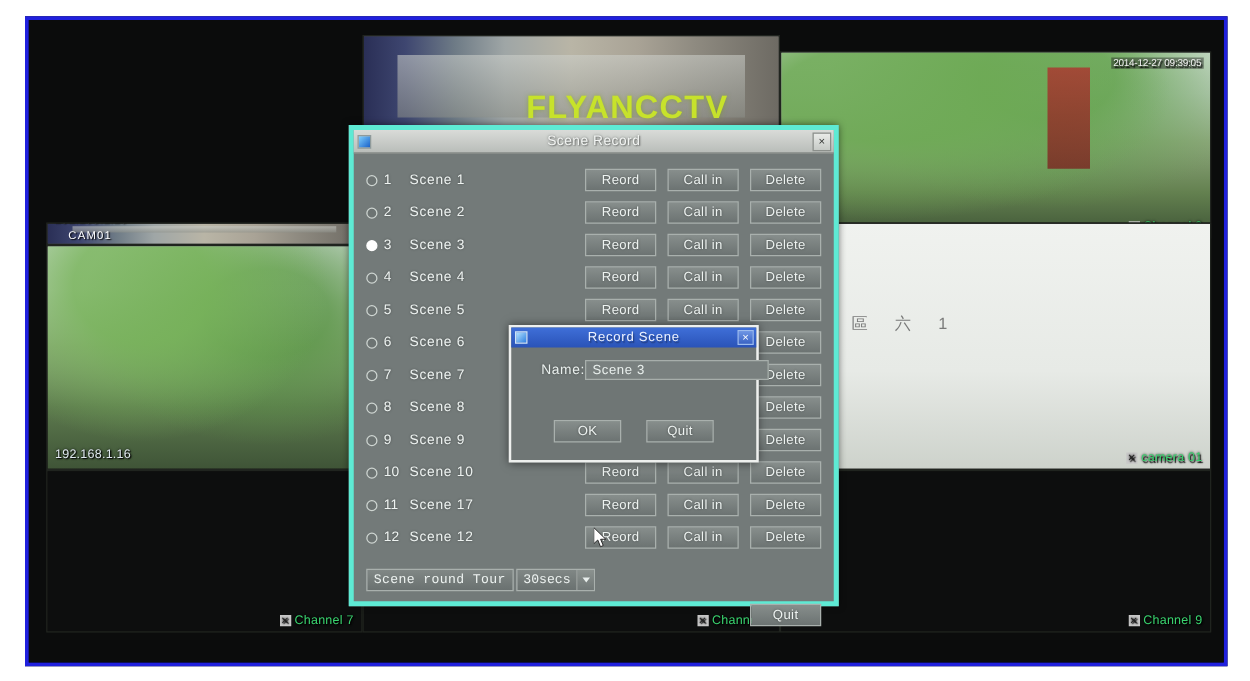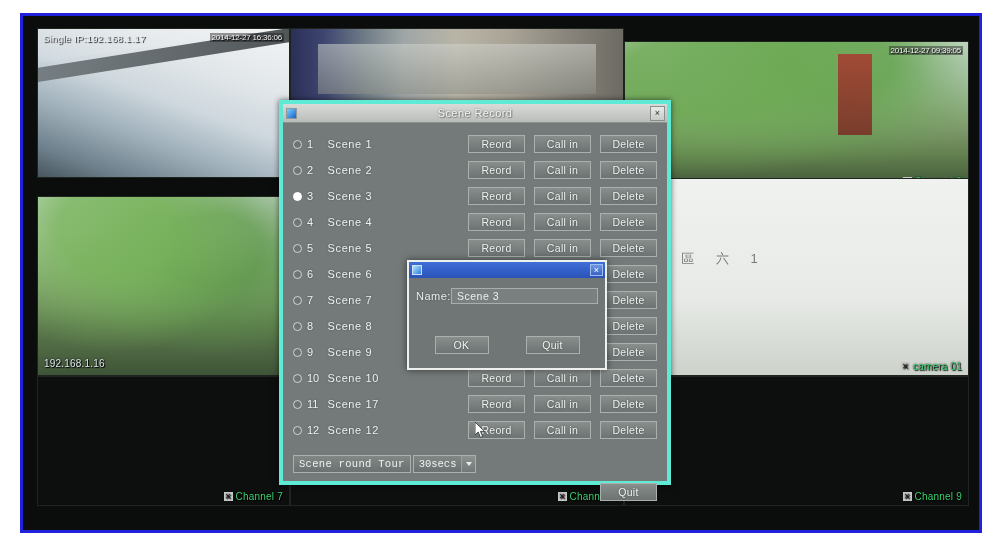--- a/index.html
+++ b/index.html
@@ -287,21 +287,21 @@
     text-shadow: 1px 1px 1px rgba(0,0,0,.35);
   }
   #record-scene .titlebar .closebtn {
     margin-left:auto; margin-right:2px;
     width: 13px; height: 12px;
     background: linear-gradient(180deg,#6e95e4,#3a63c4);
     border: 1px solid #9dbcee;
     color: #fff; font-size: 9px; line-height: 10px; text-align:center;
     cursor: pointer;
   }
-  #record-scene .rs-body { padding: 10px 7px; }
+  #record-scene .rs-body { padding: 10px 24px; }
   .field-row { display:flex; align-items:center; }
   .field-label {
     font-size: 11px; color:#e9efed; letter-spacing:.5px; width:48px;
     text-shadow: 0 0 2px rgba(0,0,0,.4);
   }
   .field-input {
     flex: 1;
     height: 16px;
     background: #79807f;
     border: 1px solid #a7aeab;
@@ -338,39 +338,41 @@
     text-shadow: 0 0 4px rgba(120,160,0,.5);
     z-index: 5;
   }
 </style>
 </head>
 <body>
 
 <div id="photo-frame" style="border-color: rgb(32, 32, 221);">
   <div id="dvr-screen">
 
-    <div class="tile" style="left:14px; top:12px; width:253px; height:150px;">
-      <div class="img-ceiling"></div>
-      <div class="ovl-tl">Single IP:192.168.1.17</div>
-      <div class="ovl-ts">2014-12-27 16:36:06</div>
-    </div>
 
     <div class="tile" style="left:267px; top:12px; width:334px; height:150px;">
       <div class="img-lobby"></div>
     </div>
 
     <div class="tile" style="left:601px; top:12px; width:345px; height:150px;margin-top:13px;">
       <div class="img-palm2"></div>
       <div class="ovl-ts">2014-12-27 09:39:05</div>
       <div class="label">
         <span class="xbox">✕</span>
         <span>Channel 3</span>
       </div>
     </div>
 
+    <div class="tile" style="left:14px; top:162px; width:253px; height:18px;">
+      <div class="img-lobby"></div>
+      <div class="ovl-mid" style="bottom:1px;">
+        <span>192.168.1.16</span>
+        <span class="cam">CAM01</span>
+      </div>
+    </div>
 
     <div class="tile" style="left:14px; top:180px; width:253px; height:180px;">
       <div class="img-palm"></div>
       <div class="label" style="bottom:6px; left:6px; right:auto; color:#dfe8ee;">
         <span>192.168.1.16</span>
       </div>
     </div>
 
     <div class="tile" style="left:267px; top:162px; width:334px; height:198px;">
       <div class="img-palm"></div>
@@ -403,20 +405,21 @@
     </div>
 
     <div class="tile" style="left:601px; top:360px; width:345px; height:130px;">
       <div class="img-dark"></div>
       <div class="label">
         <span class="xbox">✕</span>
         <span>Channel 9</span>
       </div>
     </div>
 
+    <div id="brand" style="color: rgb(199, 226, 43);">FLYANCCTV</div>
 
     <div id="scene-record">
       <div class="titlebar">
         <span class="sysicon"></span>
         <span class="ttl">Scene Record</span>
         <span class="closebtn">×</span>
       </div>
 
       <div class="body">
 
@@ -564,20 +567,21 @@
 
         <div class="quit-row">
           <span class="btn quit-main">Quit</span>
         </div>
       </div>
     </div>
 
     <div id="record-scene">
       <div class="titlebar">
         <span class="sysicon"></span>
+        <span class="ttl">Record Scene</span>
         <span class="closebtn">×</span>
       </div>
       <div class="rs-body">
         <div class="field-row">
           <span class="field-label">Name:</span>
           <input class="field-input" type="text" value="Scene 3" style="">
         </div>
         <div class="rs-buttons">
           <span class="btn rs">OK</span>
           <span class="btn rs">Quit</span>

